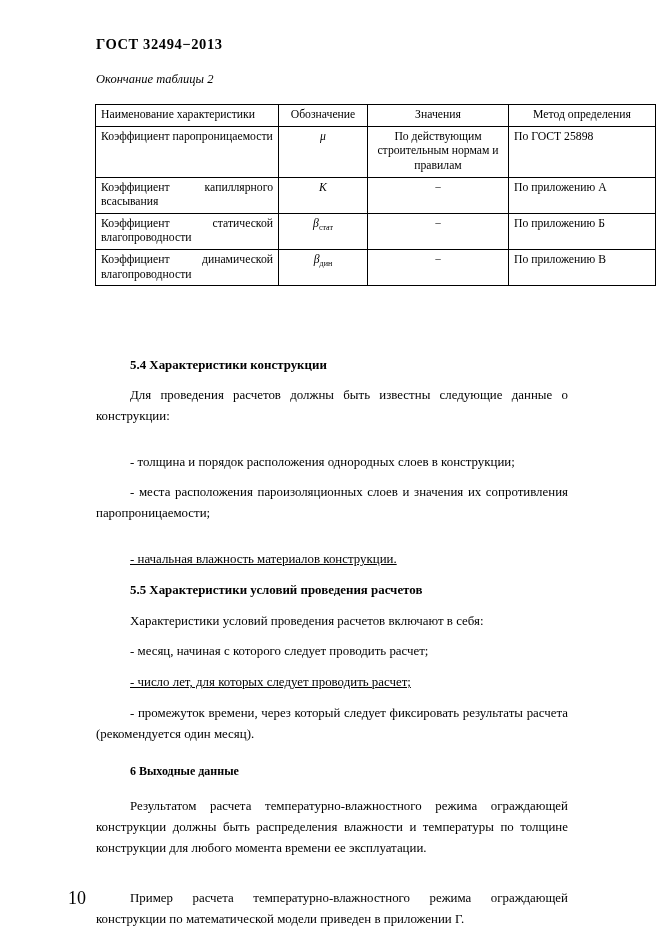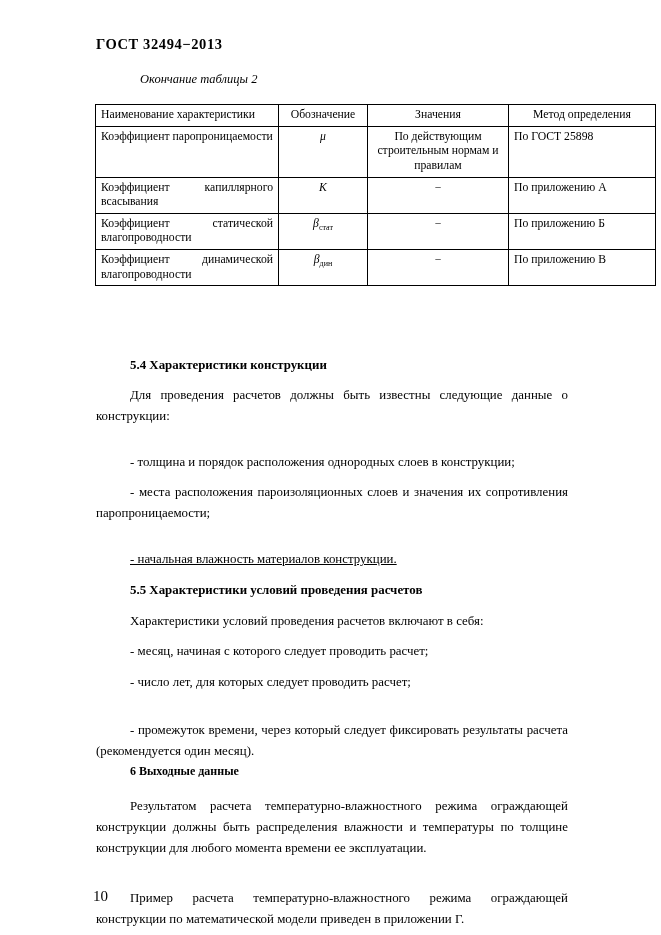--- a/index.html
+++ b/index.html
@@ -30,21 +30,20 @@
     font-weight: bold;
     font-size: 14.5px;
     letter-spacing: 0.6px;
   }
   .table-caption {
     position: absolute;
     left: 96px;
     top: 72px;
     font-style: italic;
     font-size: 12.5px;
-    margin-left: 44px;
   }
   table.data-table {
     position: absolute;
     left: 95px;
     top: 104px;
     width: 472px;
     border-collapse: collapse;
     font-size: 11.7px;
     table-layout: fixed;
   }
@@ -81,23 +80,23 @@
     font-size: 12.9px;
     line-height: 1.62;
     text-align: justify;
   }
   .heading {
     font-weight: bold;
   }
   .indent { text-indent: 34px; }
   .page-number {
     position: absolute;
-    left: 93px;
+    left: 68px;
     top: 888px;
-    font-size: 15px;
+    font-size: 18px;
     text-align: right;
   }
 </style>
 </head>
 <body>
 
 <div class="page">
 
   <div class="doc-header">ГОСТ 32494−2013</div>
 
@@ -142,22 +141,22 @@
 
   <div class="body-text heading indent" style="top:355px;">5.4 Характеристики конструкции</div>
   <div class="body-text indent" style="top:452px;">- толщина и порядок расположения однородных слоев в конструкции;</div>
   <div class="body-text indent" style="top:385px;">Для проведения расчетов должны быть известны следующие данные о конструкции:</div>
   <div class="body-text indent" style="top:482px;">- места расположения пароизоляционных слоев и значения их сопротивления паропроницаемости;</div>
   <div class="body-text indent" style="top:549px;text-decoration:underline;">- начальная влажность материалов конструкции.</div>
 
   <div class="body-text heading indent" style="top:580px;">5.5 Характеристики условий проведения расчетов</div>
   <div class="body-text indent" style="top:611px;">Характеристики условий проведения расчетов включают в себя:</div>
   <div class="body-text indent" style="top:641px;">- месяц, начиная с которого следует проводить расчет;</div>
-  <div class="body-text indent" style="top:672px;">- число лет, для которых следует проводить расчет;</div>
-  <div class="body-text indent" style="top:703px;margin-top:17px;">- промежуток времени, через  который следует фиксировать результаты расчета (рекомендуется один месяц).</div>
+  <div class="body-text indent" style="top:672px;text-decoration:underline;">- число лет, для которых следует проводить расчет;</div>
+  <div class="body-text indent" style="top:703px;">- промежуток времени, через  который следует фиксировать результаты расчета (рекомендуется один месяц).</div>
 
   <div class="body-text heading indent" style="top:762px; font-size:12px;">6 Выходные данные</div>
   <div class="body-text indent" style="top:796px;">Результатом расчета температурно-влажностного режима ограждающей конструкции должны быть распределения влажности и температуры по толщине конструкции для любого момента времени ее эксплуатации.</div>
   <div class="body-text indent" style="top:888px;">Пример расчета температурно-влажностного режима ограждающей конструкции по математической модели приведен в приложении Г.</div>
 
   <div class="page-number">10</div>
 
 </div>
 
 </body></html>

